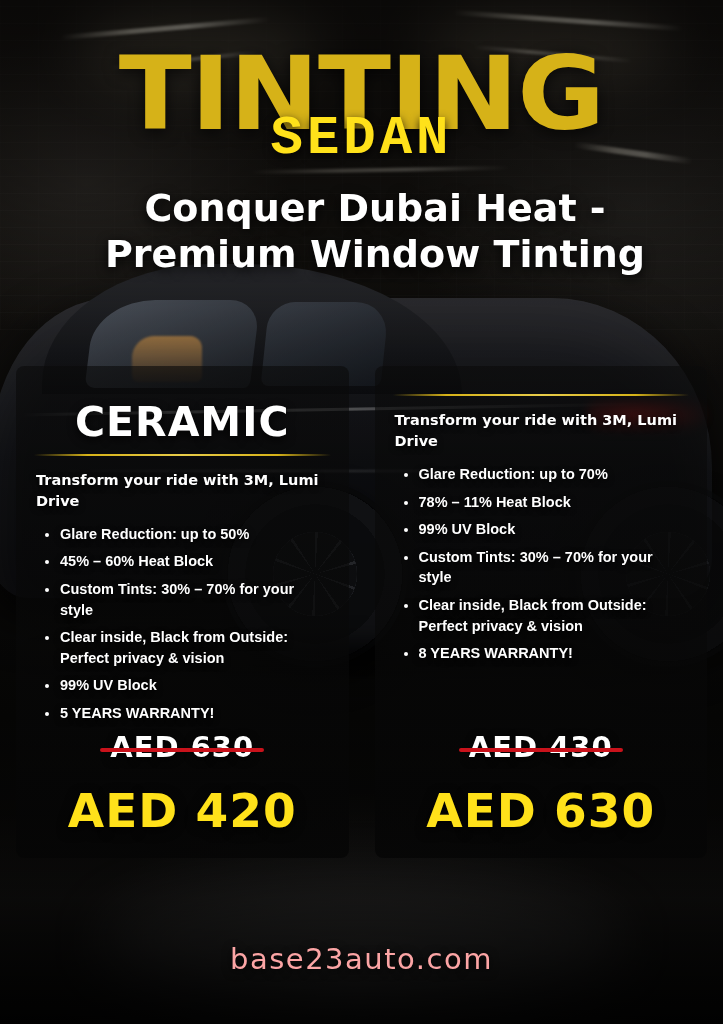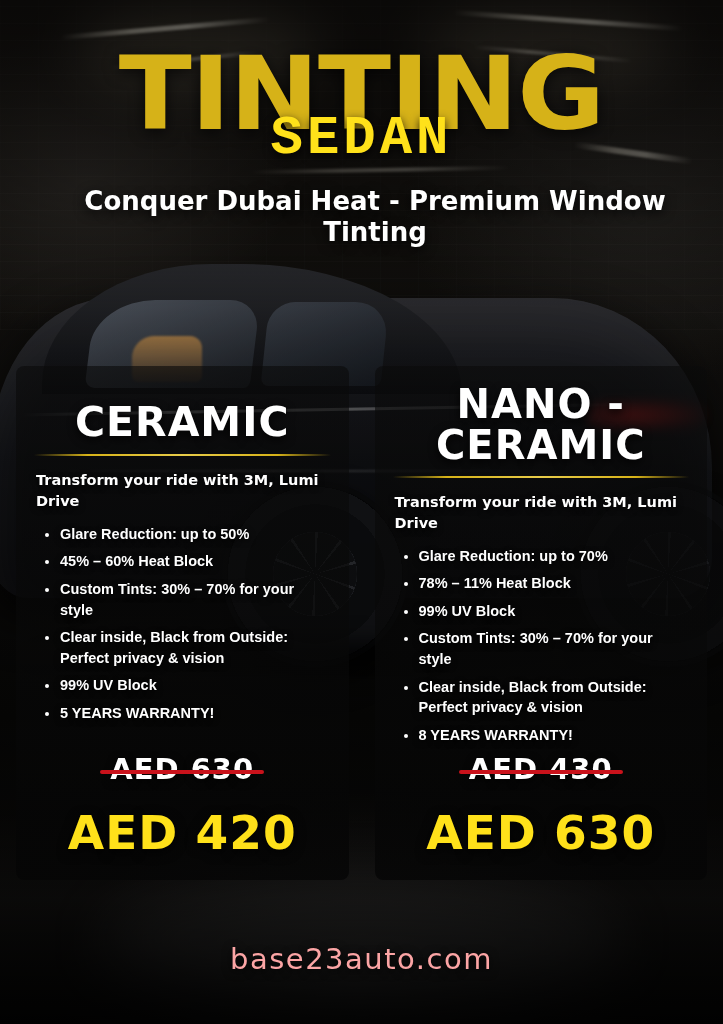--- a/index.html
+++ b/index.html
@@ -204,21 +204,21 @@
     letter-spacing: 4px;
     color: #ffe11a;
     text-shadow: 0 3px 10px rgba(0,0,0,0.85);
   }
   .tagline {
     position: absolute;
     left: 0; right: 0; top: 186px;
     text-align: center;
     font-family: "DejaVu Sans", sans-serif;
     font-weight: 700;
-    font-size: 26px;
+    font-size: 38px;
     line-height: 1.2;
     color: #ffffff;
     text-shadow: 0 3px 12px rgba(0,0,0,0.9);
     padding: 0 48px;
     margin-left: 27px;
   }
 
   
   .panels {
     position: absolute;
@@ -382,21 +382,20 @@
         <li>99% UV Block</li>
         <li>5 YEARS WARRANTY!</li>
       </ul>
       <div class="price-block">
         <div class="old-price">AED 630</div>
         <div class="new-price">AED 420</div>
       </div>
     </div>
 
     <div class="panel nano">
-      <div class="panel-title">NANO - CERAMIC</div>
       <div class="rule"></div>
       <div class="panel-intro">Transform your ride with 3M, Lumi Drive</div>
       <ul class="features">
         <li>Glare Reduction: up to 70%</li>
         <li>78% – 11% Heat Block</li>
         <li>99% UV Block</li>
         <li>Custom Tints: 30% – 70% for your style</li>
         <li>Clear inside, Black from Outside: Perfect privacy &amp; vision</li>
         <li>8 YEARS WARRANTY!</li>
       </ul>

